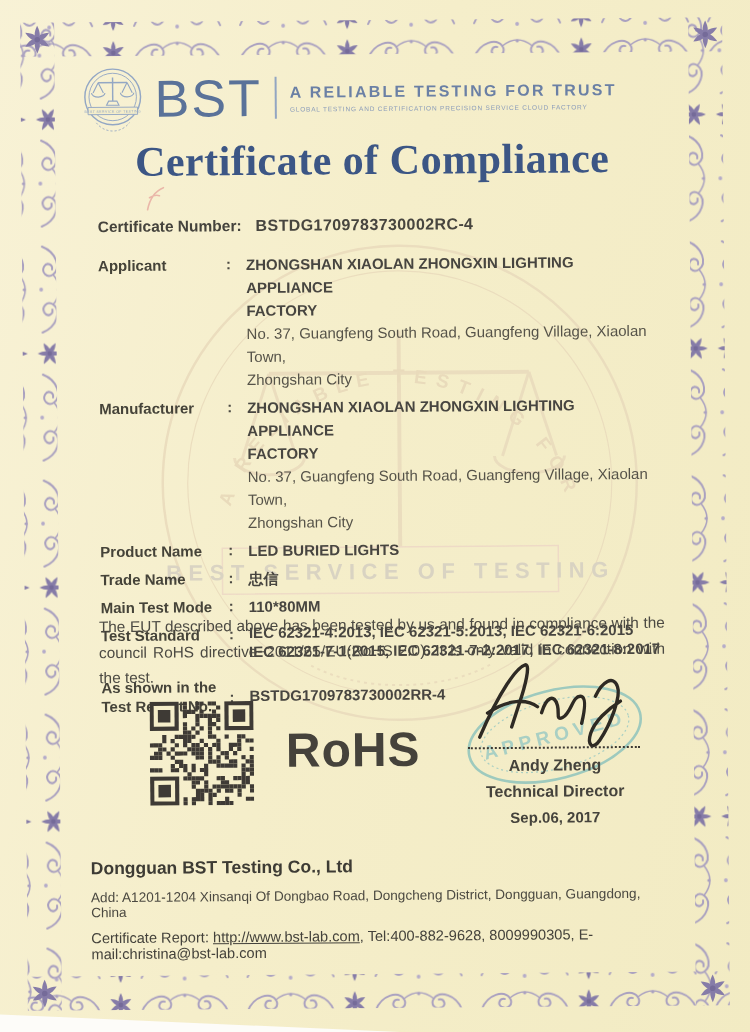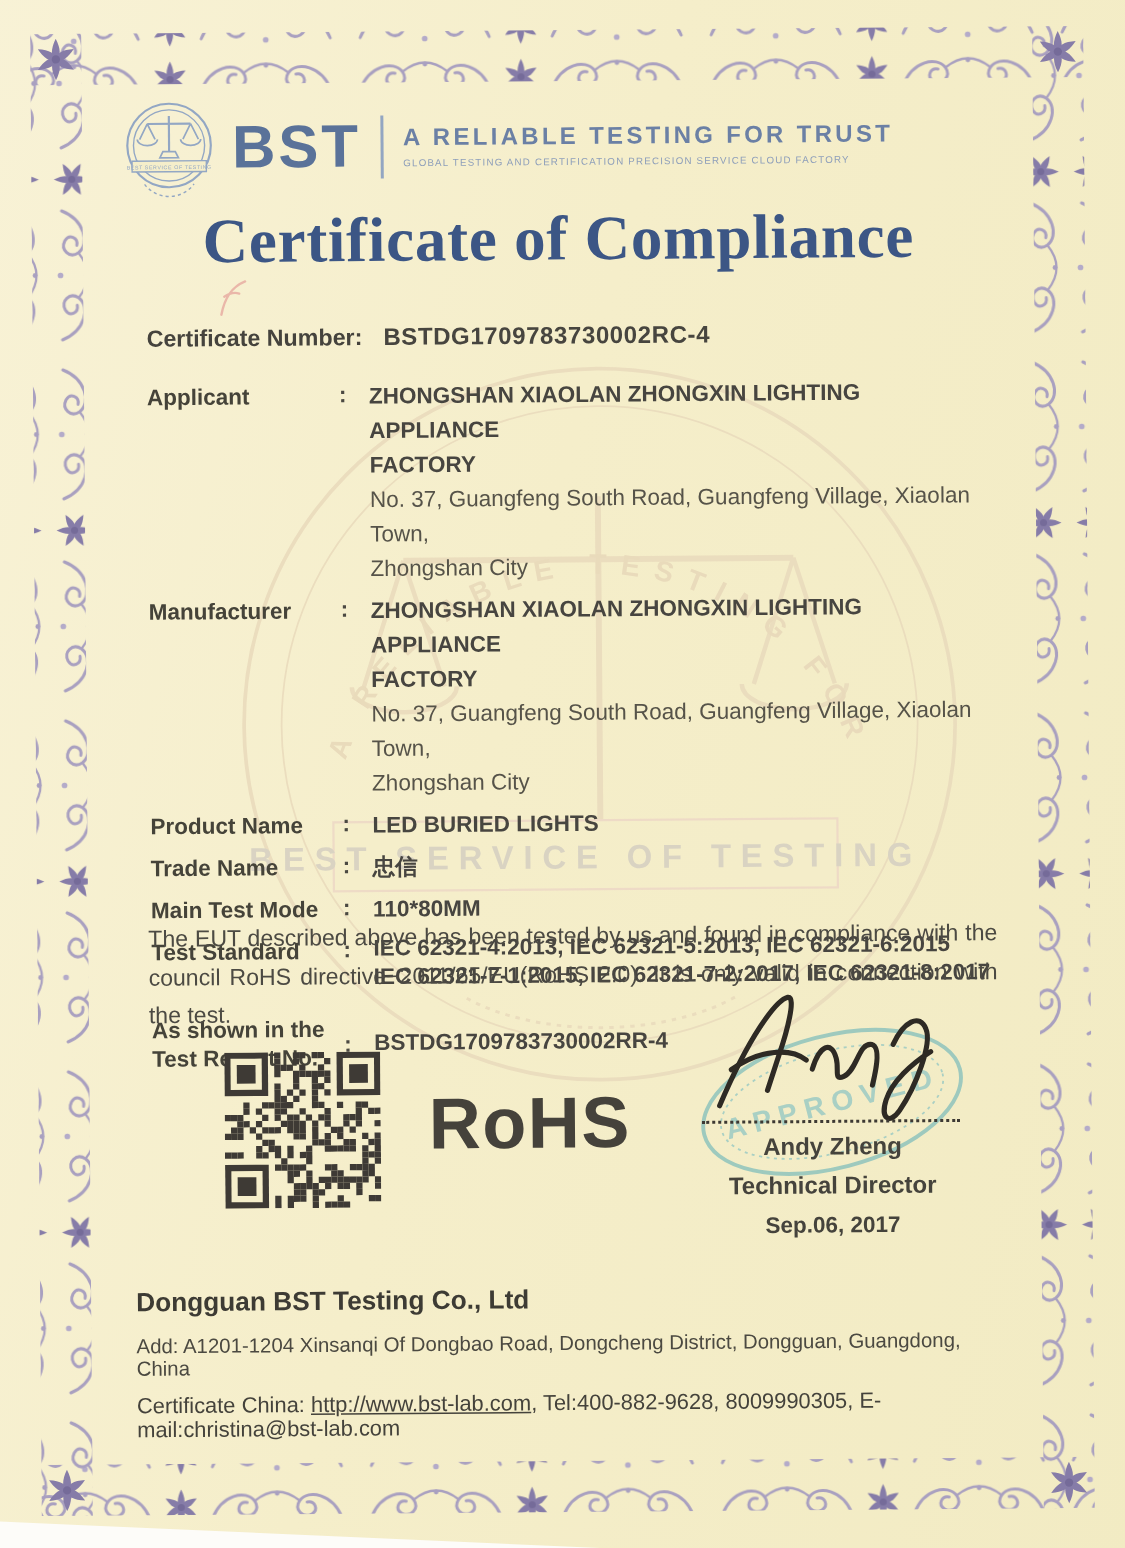--- a/index.html
+++ b/index.html
@@ -9,21 +9,21 @@
     transform:rotate(-0.45deg);transform-origin:50% 50%;}
   .inner{position:absolute;left:10px;top:4px;width:750px;height:1032px;}
   .bottom-wedge{position:absolute;left:0;bottom:0;width:400px;height:22px;background:#fdfcf9;
     clip-path:polygon(0 20%,100% 100%,0 100%);z-index:9;}
   svg{display:block}
   .border-svg{position:absolute;left:0;top:0;z-index:1;}
   .wm{position:absolute;left:150px;top:225px;z-index:0;opacity:.9;}
   .content{position:absolute;left:0;top:0;width:750px;height:1032px;z-index:2;}
 
   .header{position:absolute;left:84px;top:64px;display:flex;align-items:center;}
-  .logo-text{margin-left:10px;font-size:40px;font-weight:bold;color:#5a7299;letter-spacing:2px;}
+  .logo-text{margin-left:10px;font-size:52px;font-weight:normal;color:#5a7299;letter-spacing:2px;}
   .divider{width:2px;height:42px;background:#93a6c2;margin:0 13px 0 13px;}
   .tag-col{display:flex;flex-direction:column;}
   .tagline{font-size:16px;font-weight:bold;color:#6b80a5;letter-spacing:2.2px;}
   .subtagline{font-size:6.5px;color:#8d9eba;letter-spacing:.8px;margin-top:4px;}
 
   .title{position:absolute;left:0;top:136px;width:750px;text-align:center;
     font-family:"Liberation Serif",serif;font-weight:bold;font-size:42px;color:#3c5685;letter-spacing:.5px;}
   .red-mark{position:absolute;left:146px;top:182px;z-index:3;opacity:.55;}
 
   .certnum{position:absolute;left:100px;top:216px;font-size:15.5px;font-weight:bold;color:#45433d;}
@@ -464,21 +464,21 @@
       <div class="dotline"></div>
       <div class="signame">Andy Zheng</div>
       <div class="sigrole">Technical Director</div>
       <div class="sigdate">Sep.06, 2017</div>
     </div>
 
     <div class="footer">
       <div class="f-company">Dongguan BST Testing Co., Ltd</div>
       <div class="f-address">Add: A1201-1204 Xinsanqi Of Dongbao Road, Dongcheng District, Dongguan, Guangdong, China</div>
       <div class="f-search">
-        <span>Certificate China:</span>
+        <span>Certificate Report:</span>
         <a href="#">http://www.bst-lab.com</a><span>,  Tel:400-882-9628, 8009990305, E-mail:christina@bst-lab.com</span>
       </div>
     </div>
 
   </div>
 </div>
 </div>
 <div class="bottom-wedge"></div>
 
 </body></html>

